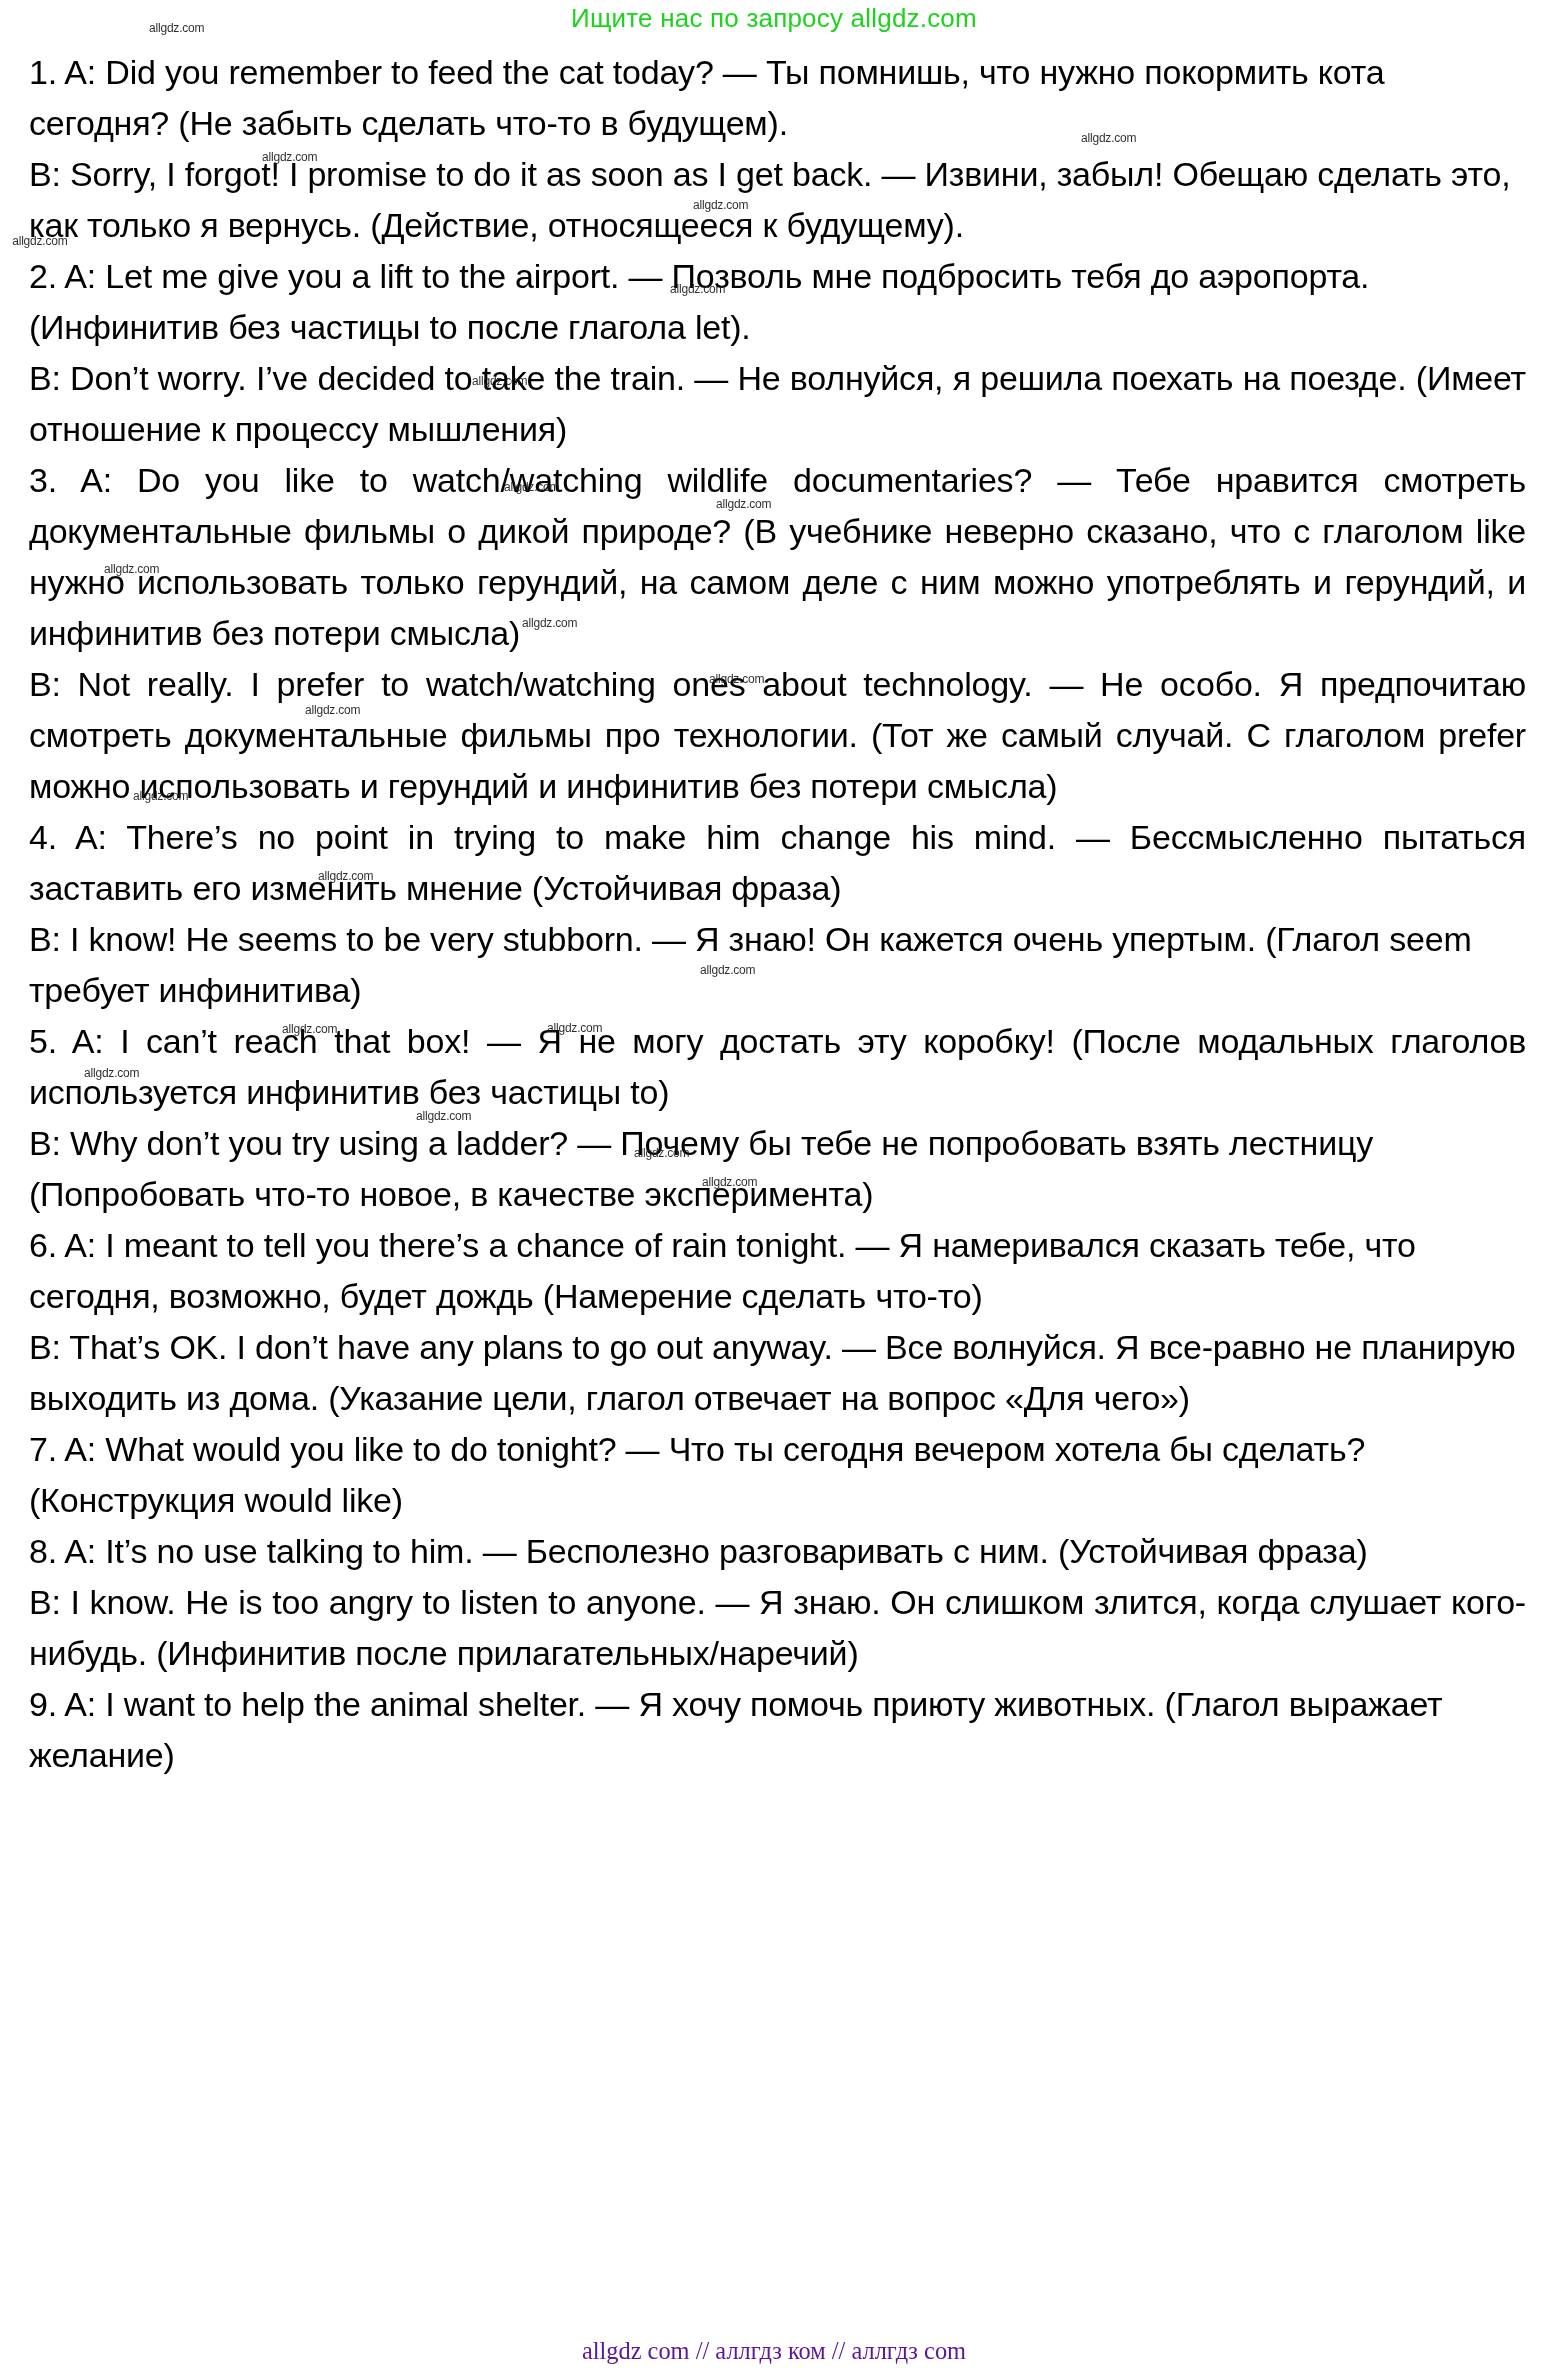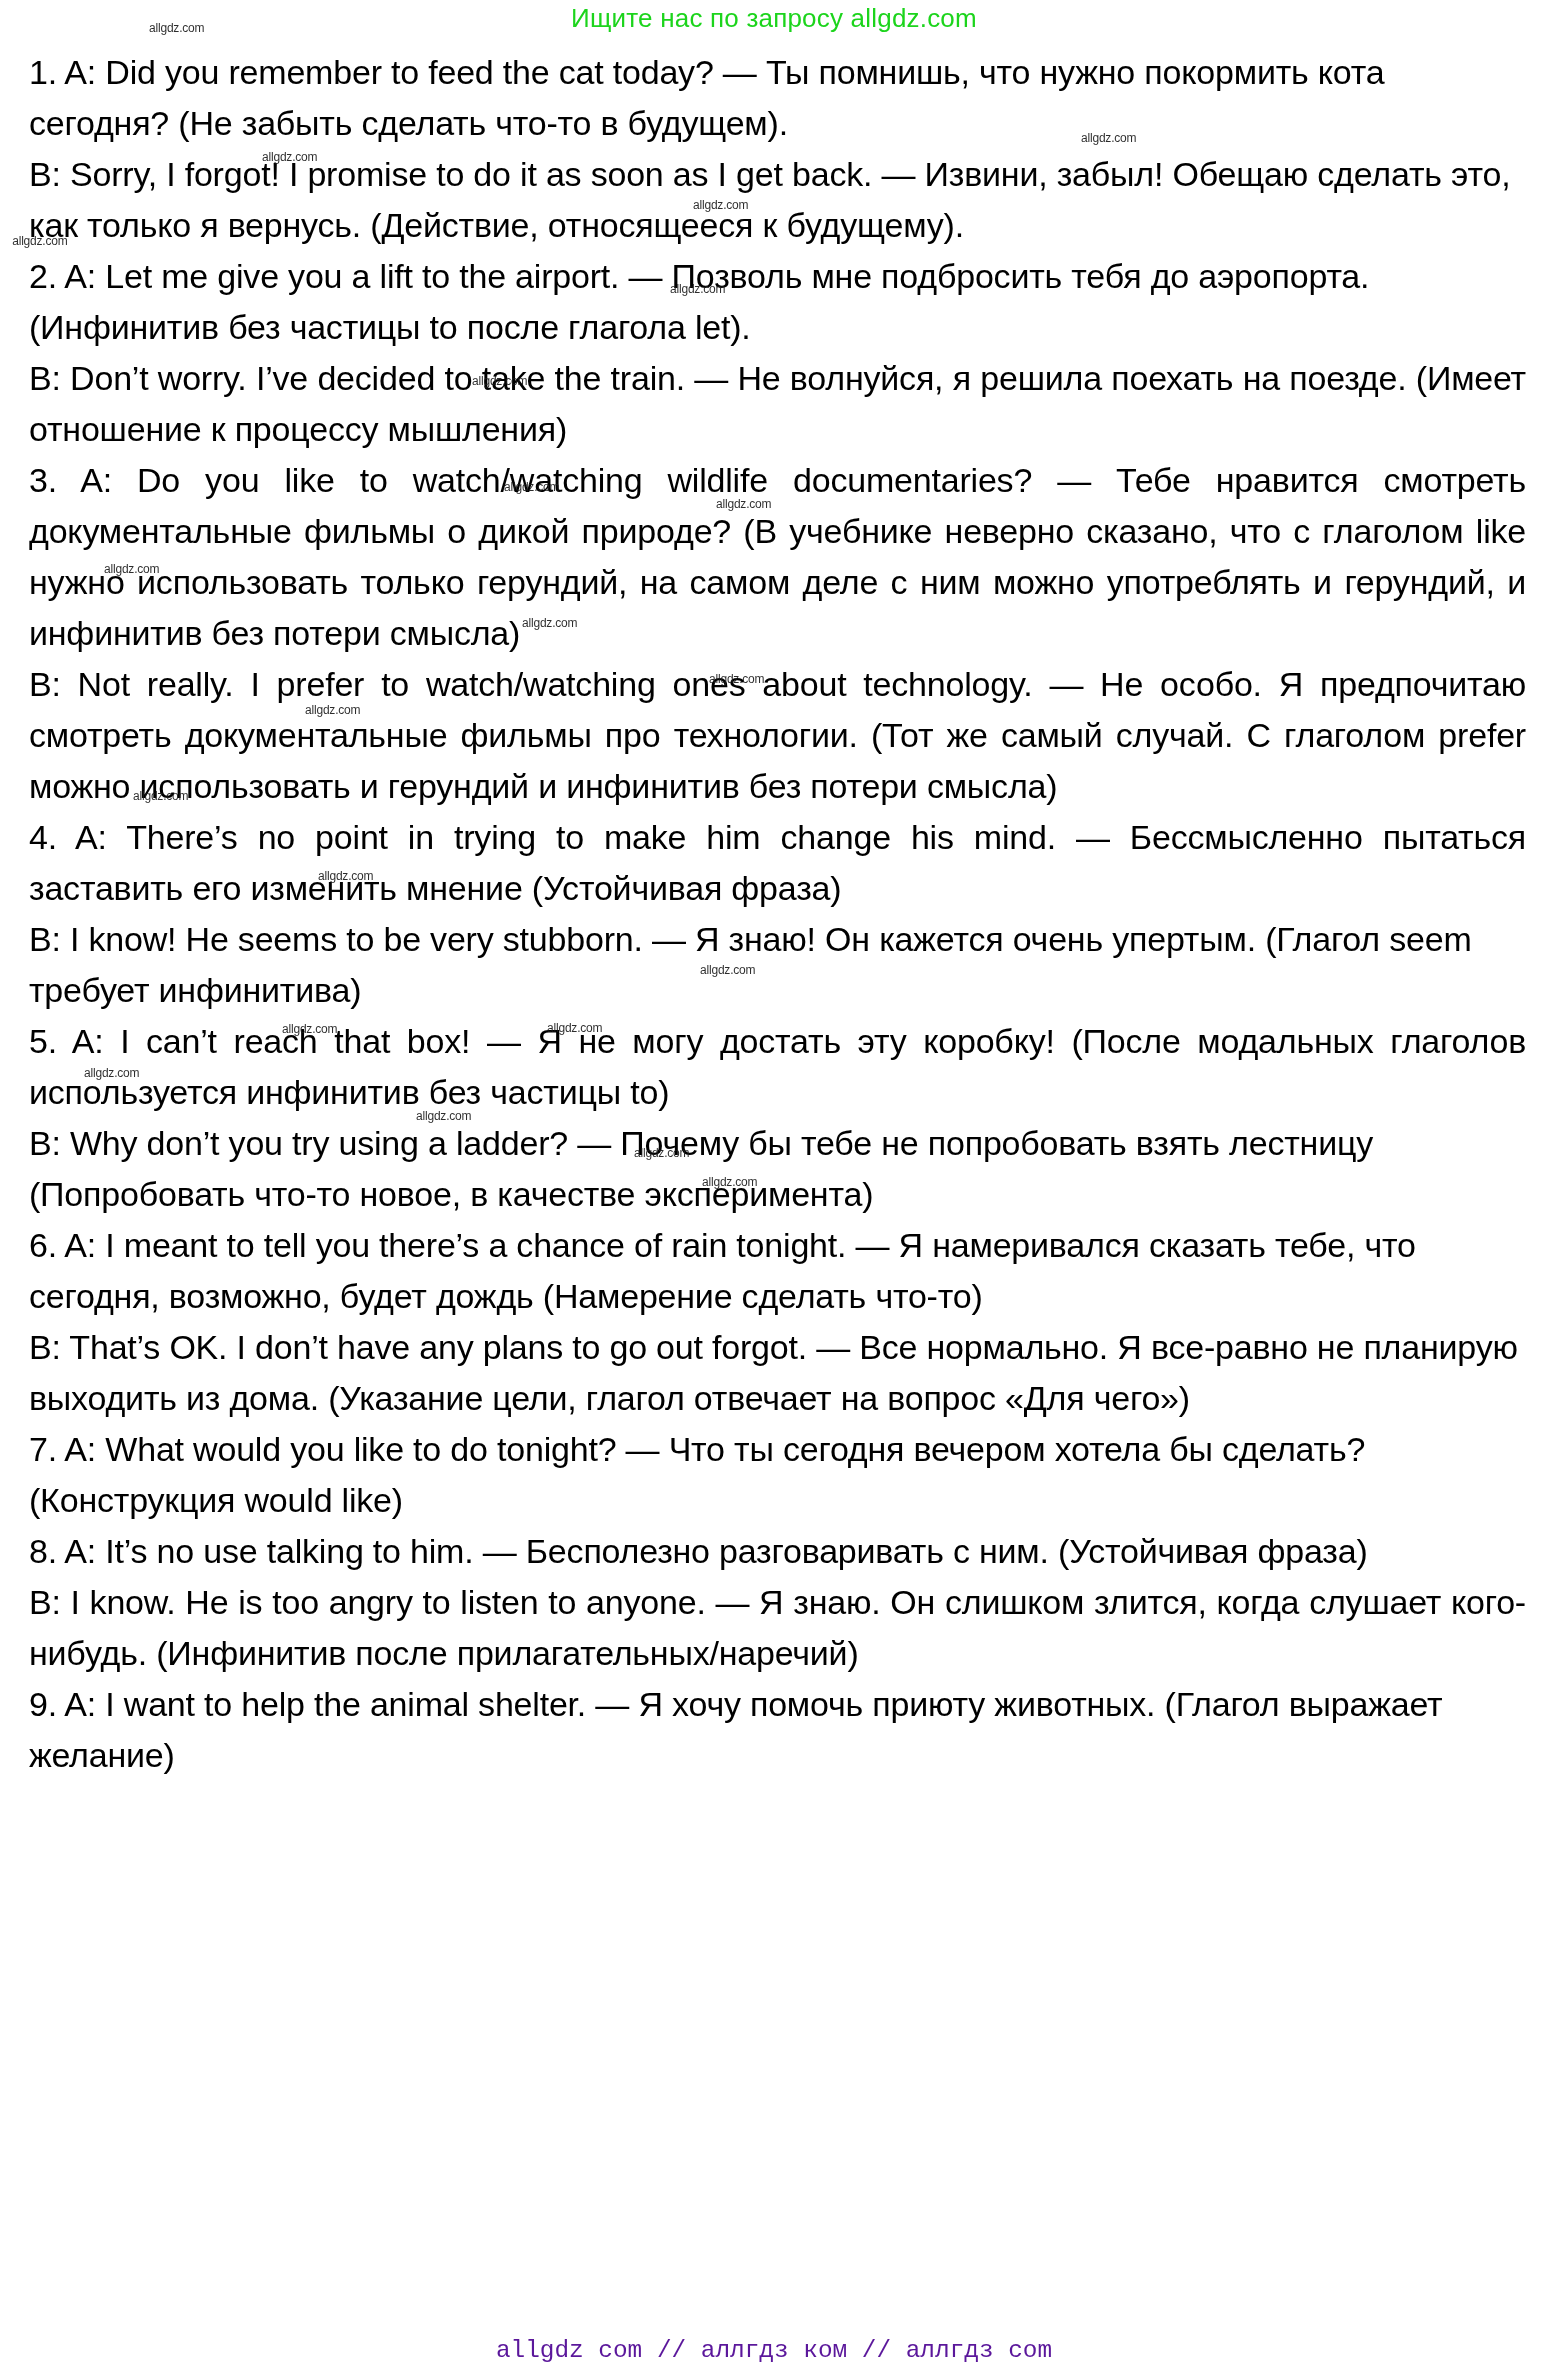--- a/index.html
+++ b/index.html
@@ -43,21 +43,21 @@
     position: absolute;
     bottom: 10.7px;
     left: 0;
     width: 100%;
     text-align: center;
     color: #5b179b;
     font-size: 24.4px;
     line-height: 30.5px;
     font-weight: 400;
     white-space: nowrap;
-    font-family: Liberation Mono, monospace;
+    font-family: Liberation Serif, serif;
   }
 
   
   #content {
     position: absolute;
     top: 47px;
     left: 29px;
     width: 1497px;
     font-size: 34px;
     line-height: 51px;
@@ -105,21 +105,21 @@
       <p class="para plain">B: Sorry, I forgot! I promise to do it as soon as I get back. — Извини, забыл! Обещаю сделать это, как только я вернусь. (Действие, относящееся к будущему).</p>
       <p class="para plain">2. A: Let me give you a lift to the airport. — Позволь мне подбросить тебя до аэропорта. (Инфинитив без частицы to после глагола let).</p>
       <p class="para justify">B: Don’t worry. I’ve decided to take the train. — Не волнуйся, я решила поехать на поезде. (Имеет отношение к процессу мышления)</p>
       <p class="para justify">3. A: Do you like to watch/watching wildlife documentaries? — Тебе нравится смотреть документальные фильмы о дикой природе? (В учебнике неверно сказано, что с глаголом like нужно использовать только герундий, на самом деле с ним можно употреблять и герундий, и инфинитив без потери смысла)</p>
       <p class="para justify">B: Not really. I prefer to watch/watching ones about technology. — Не особо. Я предпочитаю смотреть документальные фильмы про технологии. (Тот же самый случай. С глаголом prefer можно использовать и герундий и инфинитив без потери смысла)</p>
       <p class="para justify">4. A: There’s no point in trying to make him change his mind. — Бессмысленно пытаться заставить его изменить мнение (Устойчивая фраза)</p>
       <p class="para plain">B: I know! He seems to be very stubborn. — Я знаю! Он кажется очень упертым. (Глагол seem требует инфинитива)</p>
       <p class="para justify">5. A: I can’t reach that box! — Я не могу достать эту коробку! (После модальных глаголов используется инфинитив без частицы to)</p>
       <p class="para plain">B: Why don’t you try using a ladder? — Почему бы тебе не попробовать взять лестницу (Попробовать что-то новое, в качестве эксперимента)</p>
       <p class="para plain">6. A: I meant to tell you there’s a chance of rain tonight. — Я намеривался сказать тебе, что сегодня, возможно, будет дождь (Намерение сделать что-то)</p>
-      <p class="para plain">B: That’s OK. I don’t have any plans to go out forgot. — Все нормально. Я все-равно не планирую выходить из дома. (Указание цели, глагол отвечает на вопрос «Для чего»)</p>
+      <p class="para plain">B: That’s OK. I don’t have any plans to go out anyway. — Все волнуйся. Я все-равно не планирую выходить из дома. (Указание цели, глагол отвечает на вопрос «Для чего»)</p>
       <p class="para plain">7. A: What would you like to do tonight? — Что ты сегодня вечером хотела бы сделать? (Конструкция would like)</p>
       <p class="para justify">8. A: It’s no use talking to him. — Бесполезно разговаривать с ним. (Устойчивая фраза)</p>
       <p class="para justify">B: I know. He is too angry to listen to anyone. — Я знаю. Он слишком злится, когда слушает кого-нибудь. (Инфинитив после прилагательных/наречий)</p>
       <p class="para plain">9. A: I want to help the animal shelter. — Я хочу помочь приюту животных. (Глагол выражает желание)</p>
     </div>
 
   <div id="watermark-layer">
       <div class="wm" style="left: 149px; top: 20px;">allgdz.com</div>
       <div class="wm" style="left: 1081px; top: 130px;">allgdz.com</div>
       <div class="wm" style="left: 262px; top: 149px;">allgdz.com</div>

